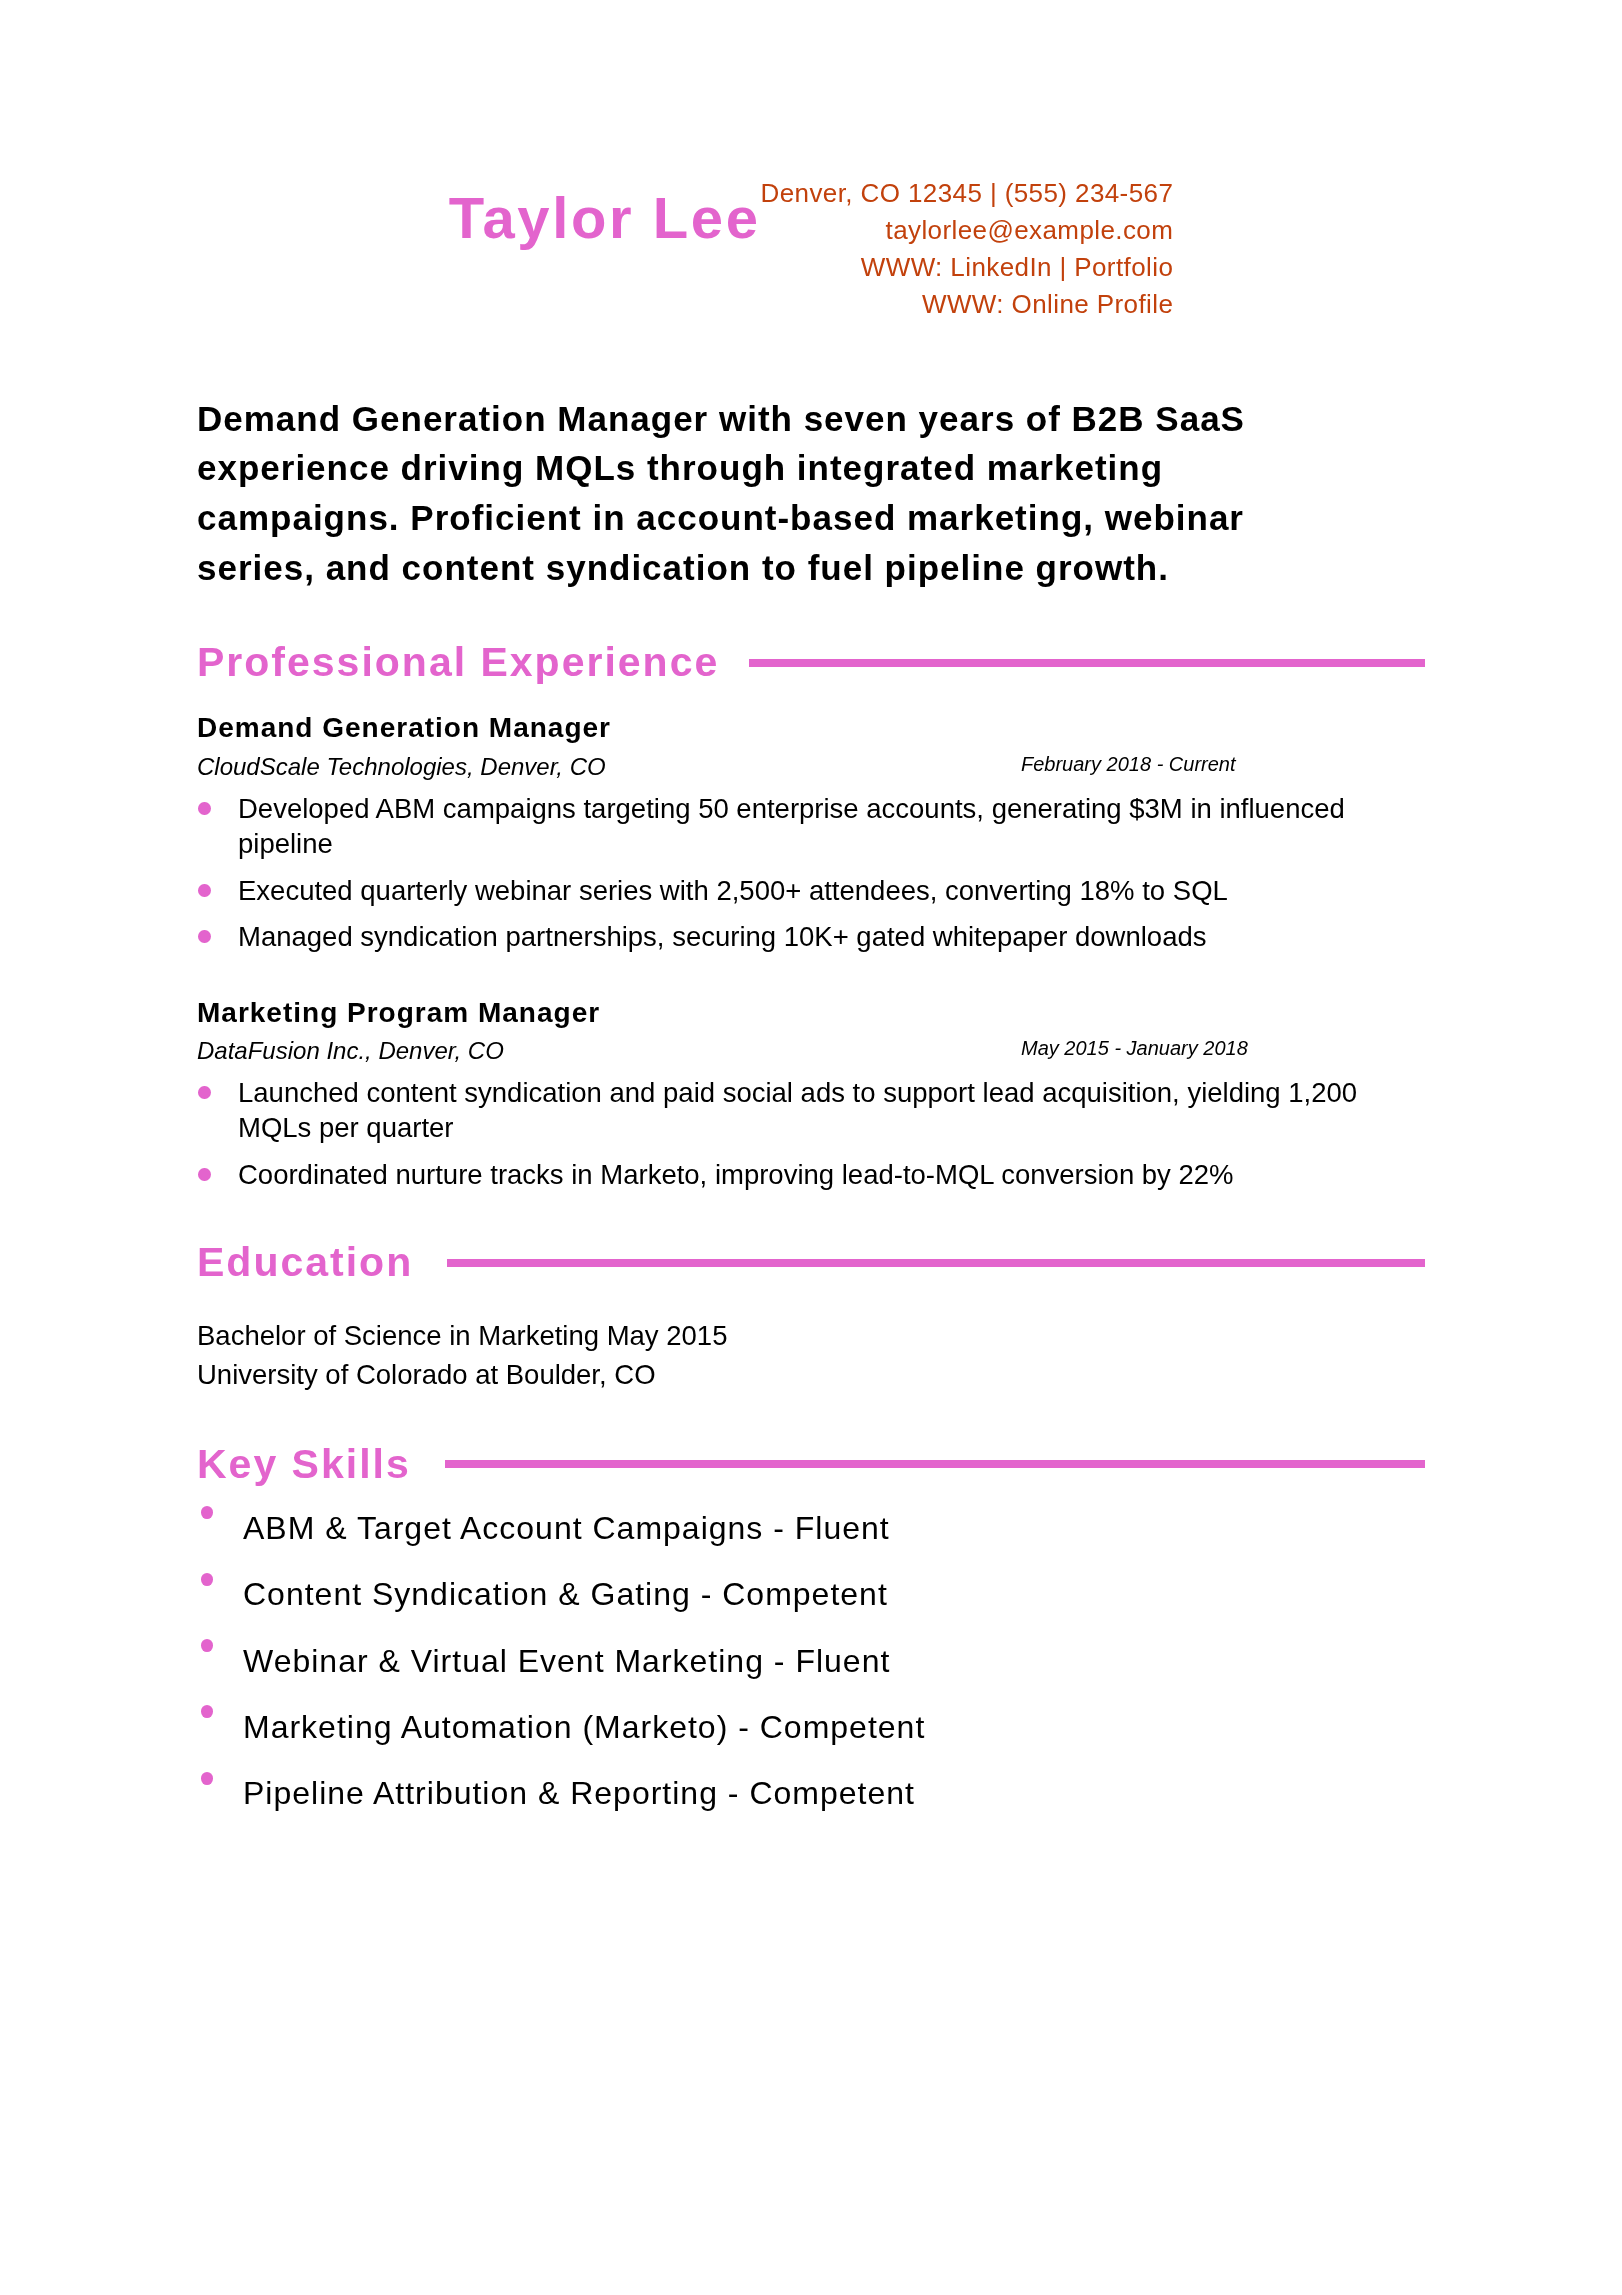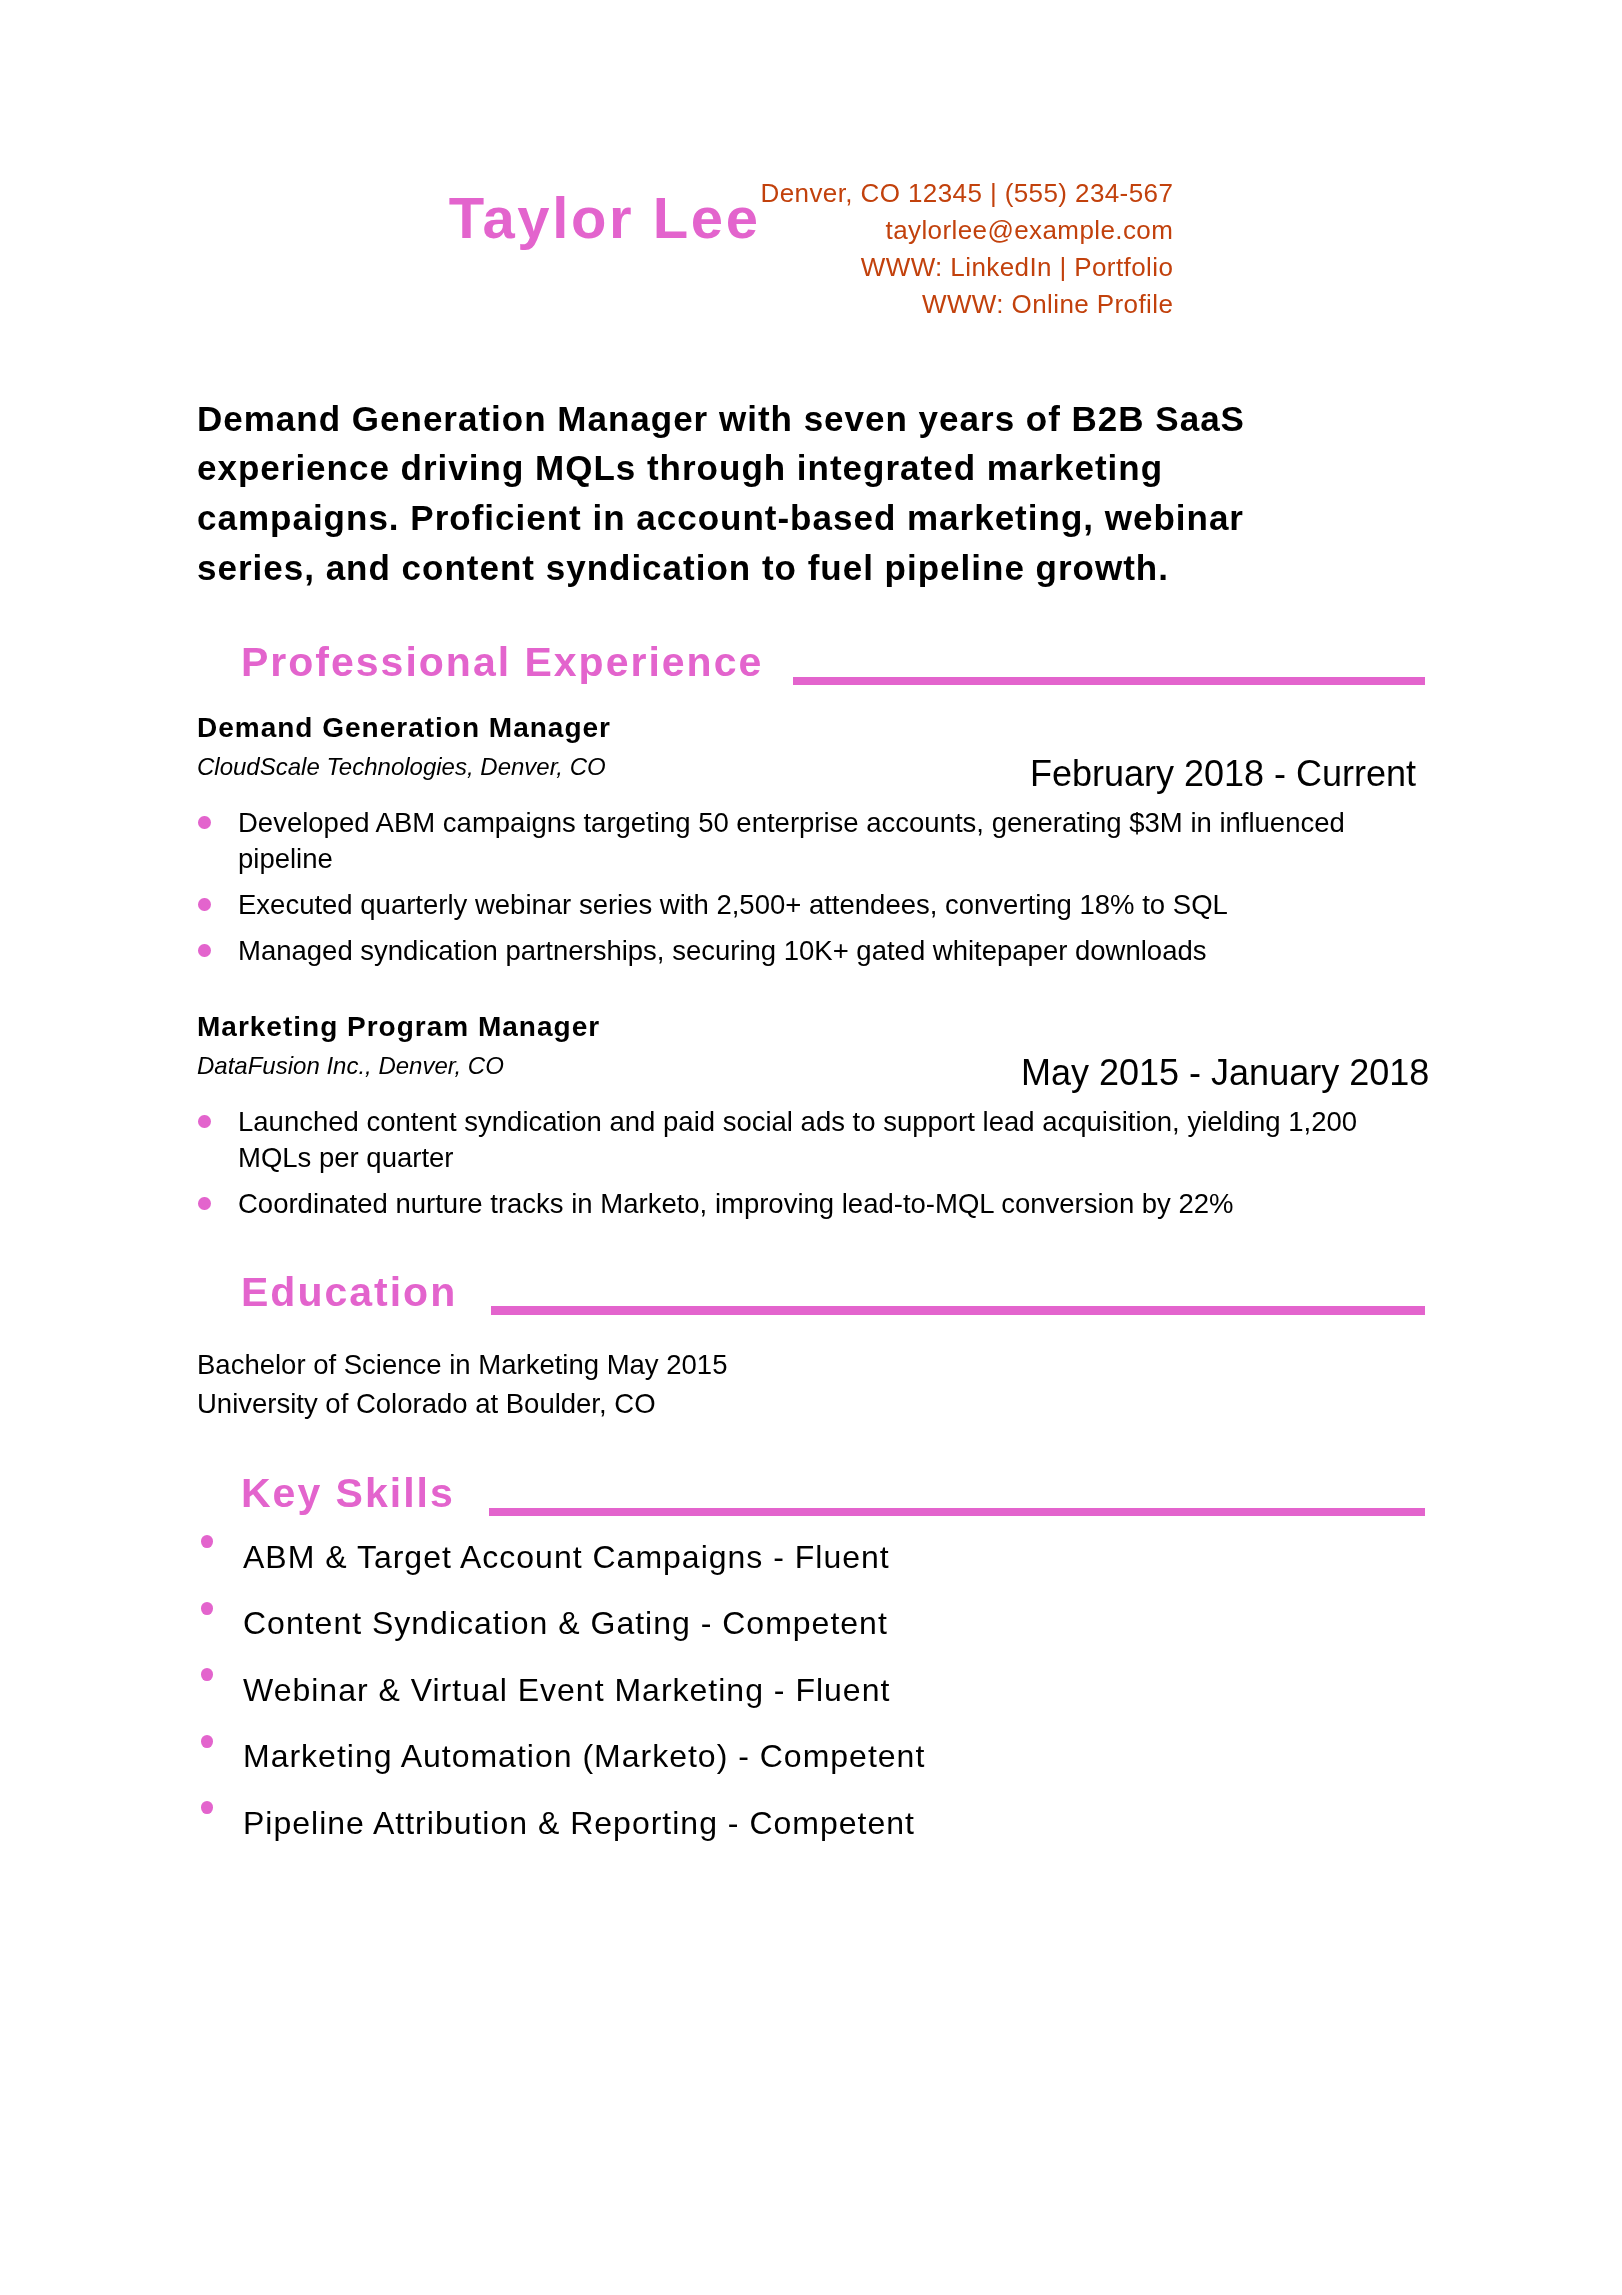--- a/index.html
+++ b/index.html
@@ -55,23 +55,22 @@
     font-size: 35px;
     font-weight: bold;
     line-height: 1.42;
     letter-spacing: 1px;
     max-width: 1171px;
   }
 
   
   .section-head {
     display: flex;
-    align-items: flex-end;
+    align-items: center;
     margin-top: 48px;
-    margin-left: 44px;
   }
   .section-head .title {
     font-size: 41px;
     font-weight: bold;
     color: #e364cd;
     letter-spacing: 2px;
     line-height: 1.1;
     white-space: nowrap;
   }
   .section-head .rule {
@@ -98,24 +97,25 @@
     margin-top: 6.5px;
   }
   .job-company {
     font-size: 24px;
     font-style: italic;
     line-height: 1.22;
     width: 824px;
     flex: 0 0 824px;
   }
   .job-dates {
-    font-size: 36px;
+    font-size: 20px;
+    font-style: italic;
     line-height: 1.22;
     flex: 1 1 auto;
-    text-align: center;
+    text-align: left;
     white-space: nowrap;
   }
 
   ul.bullets {
     list-style: none;
     margin: 9.2px 0 0 0;
     padding: 0;
   }
   ul.bullets li {
     position: relative;

